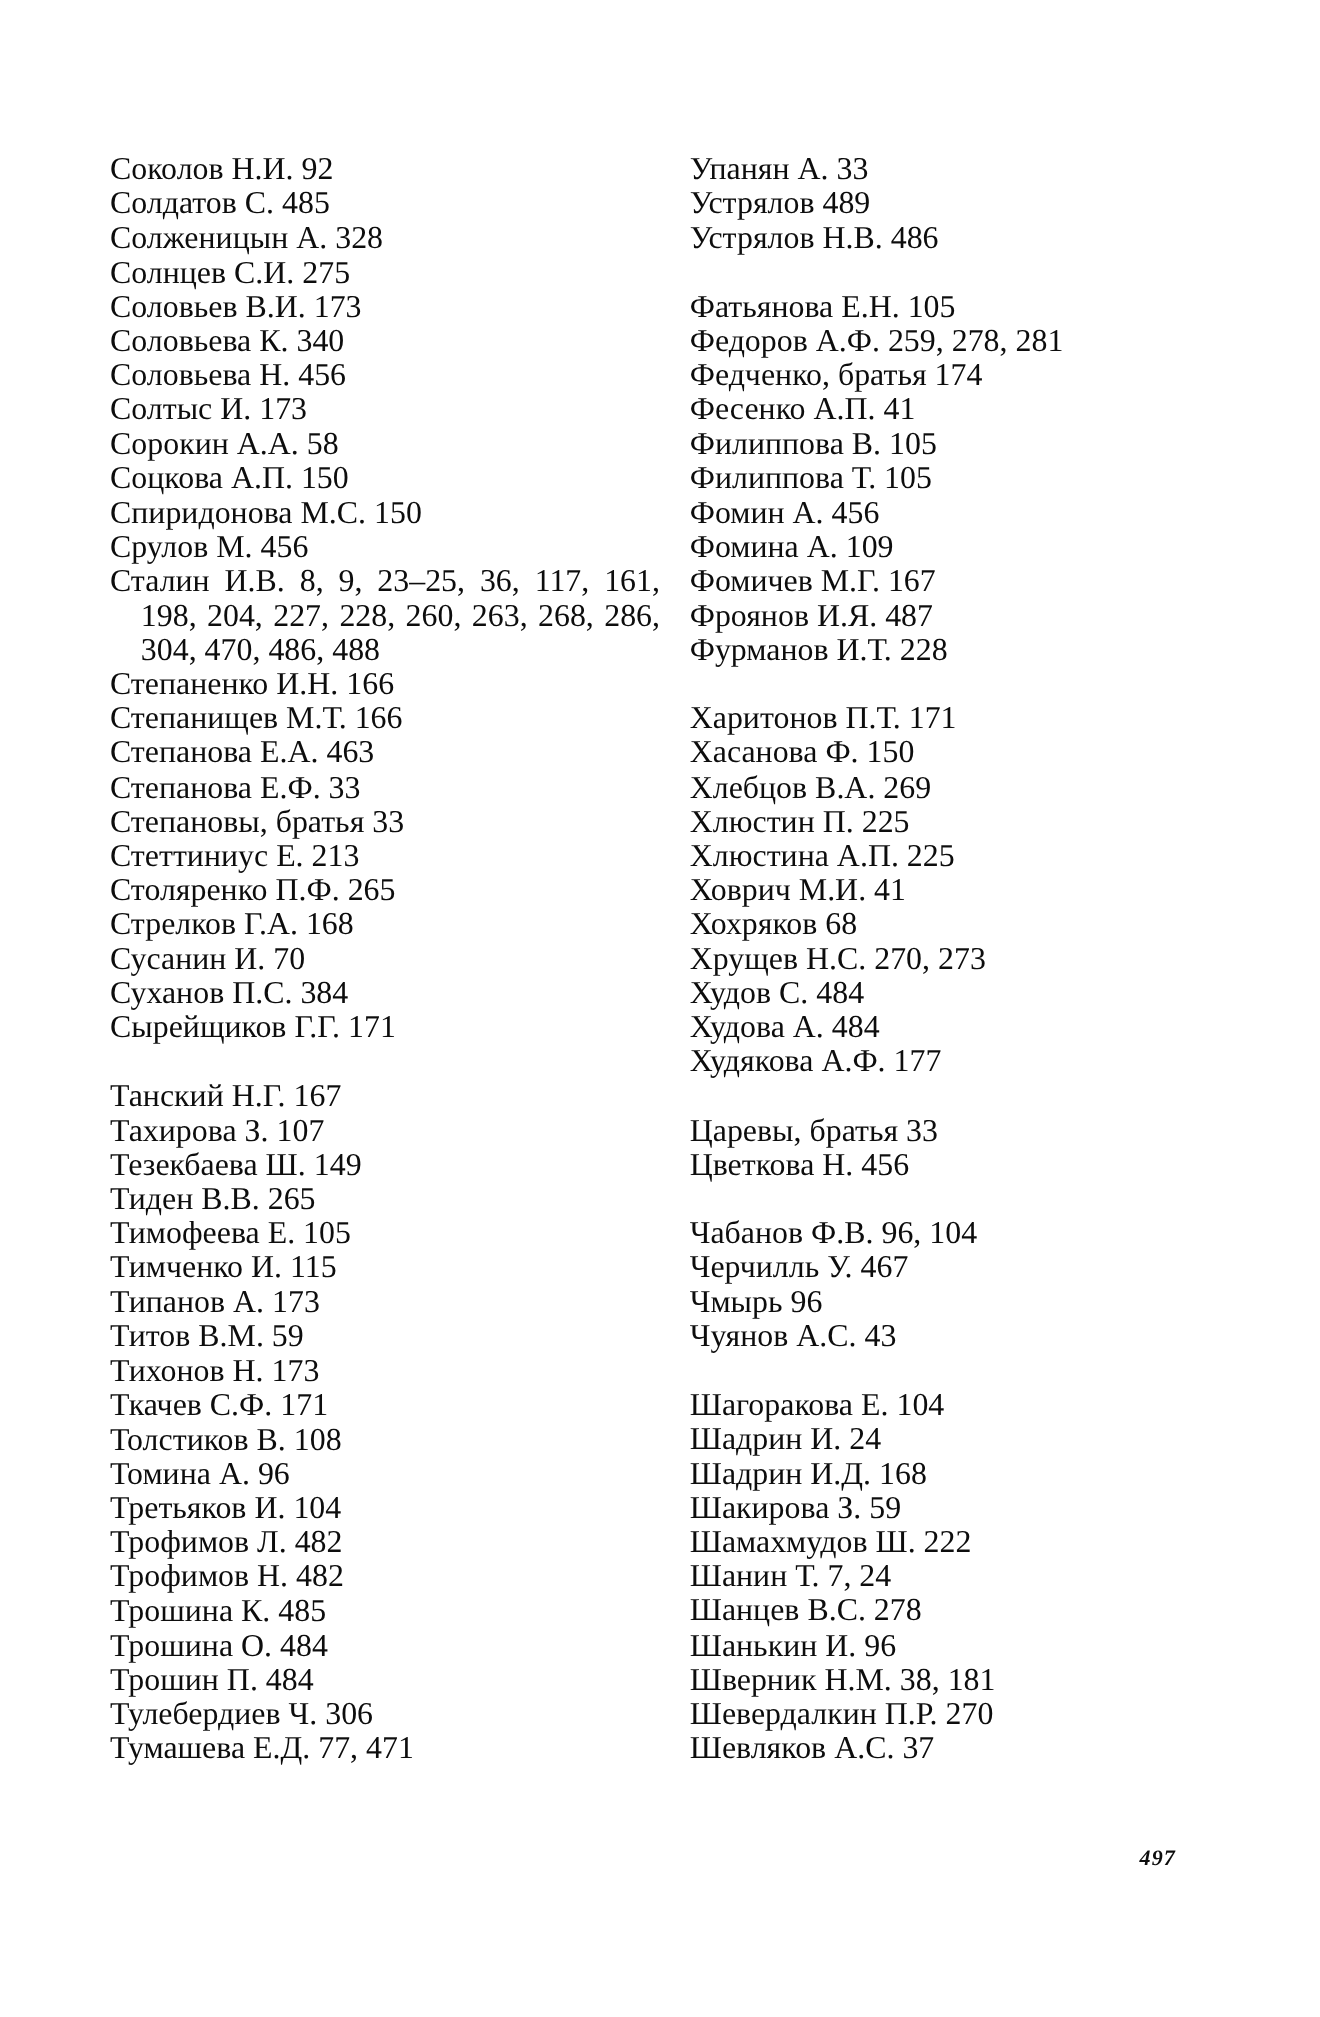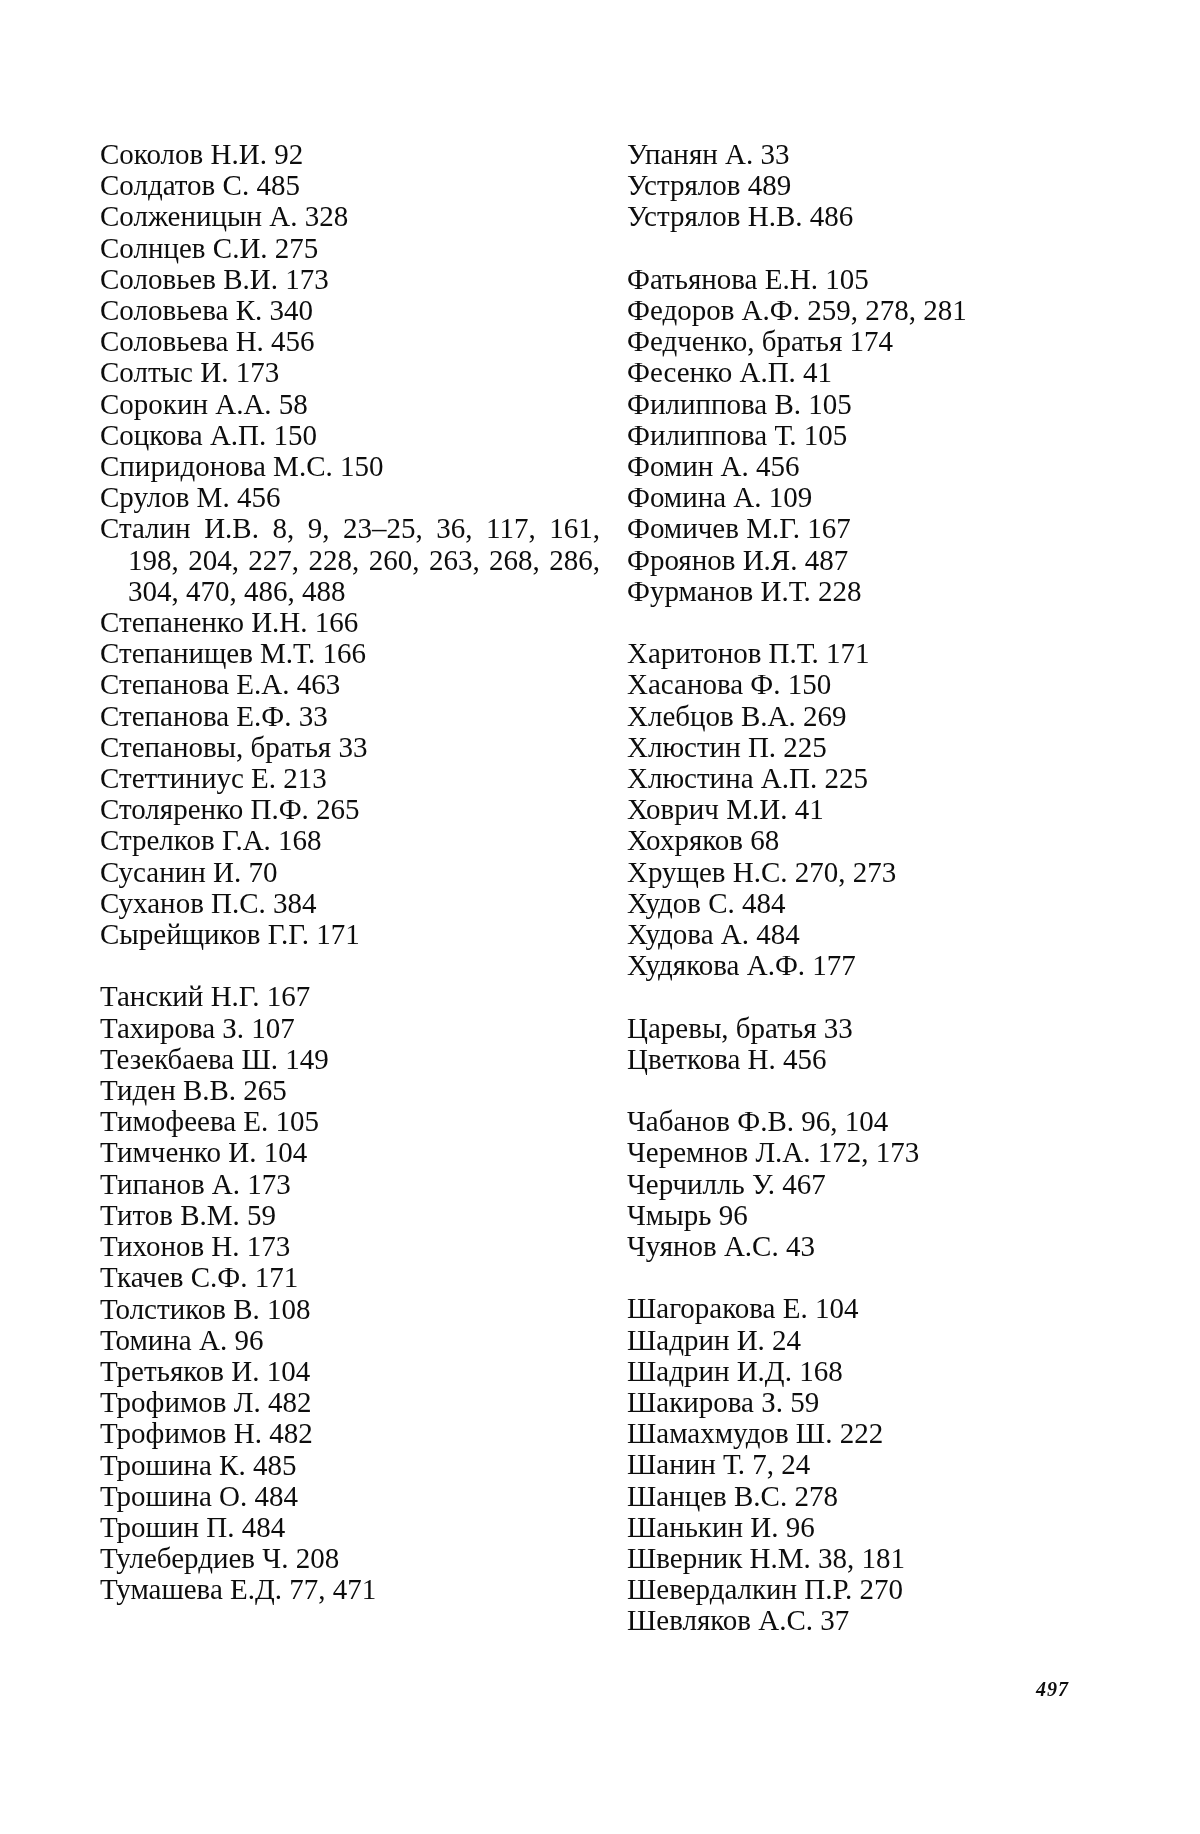--- a/index.html
+++ b/index.html
@@ -77,34 +77,34 @@
         <div class="entry">Сусанин И. 70</div>
         <div class="entry">Суханов П.С. 384</div>
         <div class="entry">Сырейщиков Г.Г. 171</div>
       </div>
       <div class="group">
         <div class="entry">Танский Н.Г. 167</div>
         <div class="entry">Тахирова З. 107</div>
         <div class="entry">Тезекбаева Ш. 149</div>
         <div class="entry">Тиден В.В. 265</div>
         <div class="entry">Тимофеева Е. 105</div>
-        <div class="entry">Тимченко И. 104</div>
+        <div class="entry">Тимченко И. 115</div>
         <div class="entry">Типанов А. 173</div>
         <div class="entry">Титов В.М. 59</div>
         <div class="entry">Тихонов Н. 173</div>
         <div class="entry">Ткачев С.Ф. 171</div>
         <div class="entry">Толстиков В. 108</div>
         <div class="entry">Томина А. 96</div>
         <div class="entry">Третьяков И. 104</div>
         <div class="entry">Трофимов Л. 482</div>
         <div class="entry">Трофимов Н. 482</div>
         <div class="entry">Трошина К. 485</div>
         <div class="entry">Трошина О. 484</div>
         <div class="entry">Трошин П. 484</div>
-        <div class="entry">Тулебердиев Ч. 208</div>
+        <div class="entry">Тулебердиев Ч. 306</div>
         <div class="entry">Тумашева Е.Д. 77, 471</div>
       </div>
     </div>
   <div class="col col-right">
       <div class="group">
         <div class="entry">Упанян А. 33</div>
         <div class="entry">Устрялов 489</div>
         <div class="entry">Устрялов Н.В. 486</div>
       </div>
       <div class="group">
@@ -132,21 +132,20 @@
         <div class="entry">Худов С. 484</div>
         <div class="entry">Худова А. 484</div>
         <div class="entry">Худякова А.Ф. 177</div>
       </div>
       <div class="group">
         <div class="entry">Царевы, братья 33</div>
         <div class="entry">Цветкова Н. 456</div>
       </div>
       <div class="group">
         <div class="entry">Чабанов Ф.В. 96, 104</div>
-        <div class="entry">Черемнов Л.А. 172, 173</div>
         <div class="entry">Черчилль У. 467</div>
         <div class="entry">Чмырь 96</div>
         <div class="entry">Чуянов А.С. 43</div>
       </div>
       <div class="group">
         <div class="entry">Шагоракова Е. 104</div>
         <div class="entry">Шадрин И. 24</div>
         <div class="entry">Шадрин И.Д. 168</div>
         <div class="entry">Шакирова З. 59</div>
         <div class="entry">Шамахмудов Ш. 222</div>

